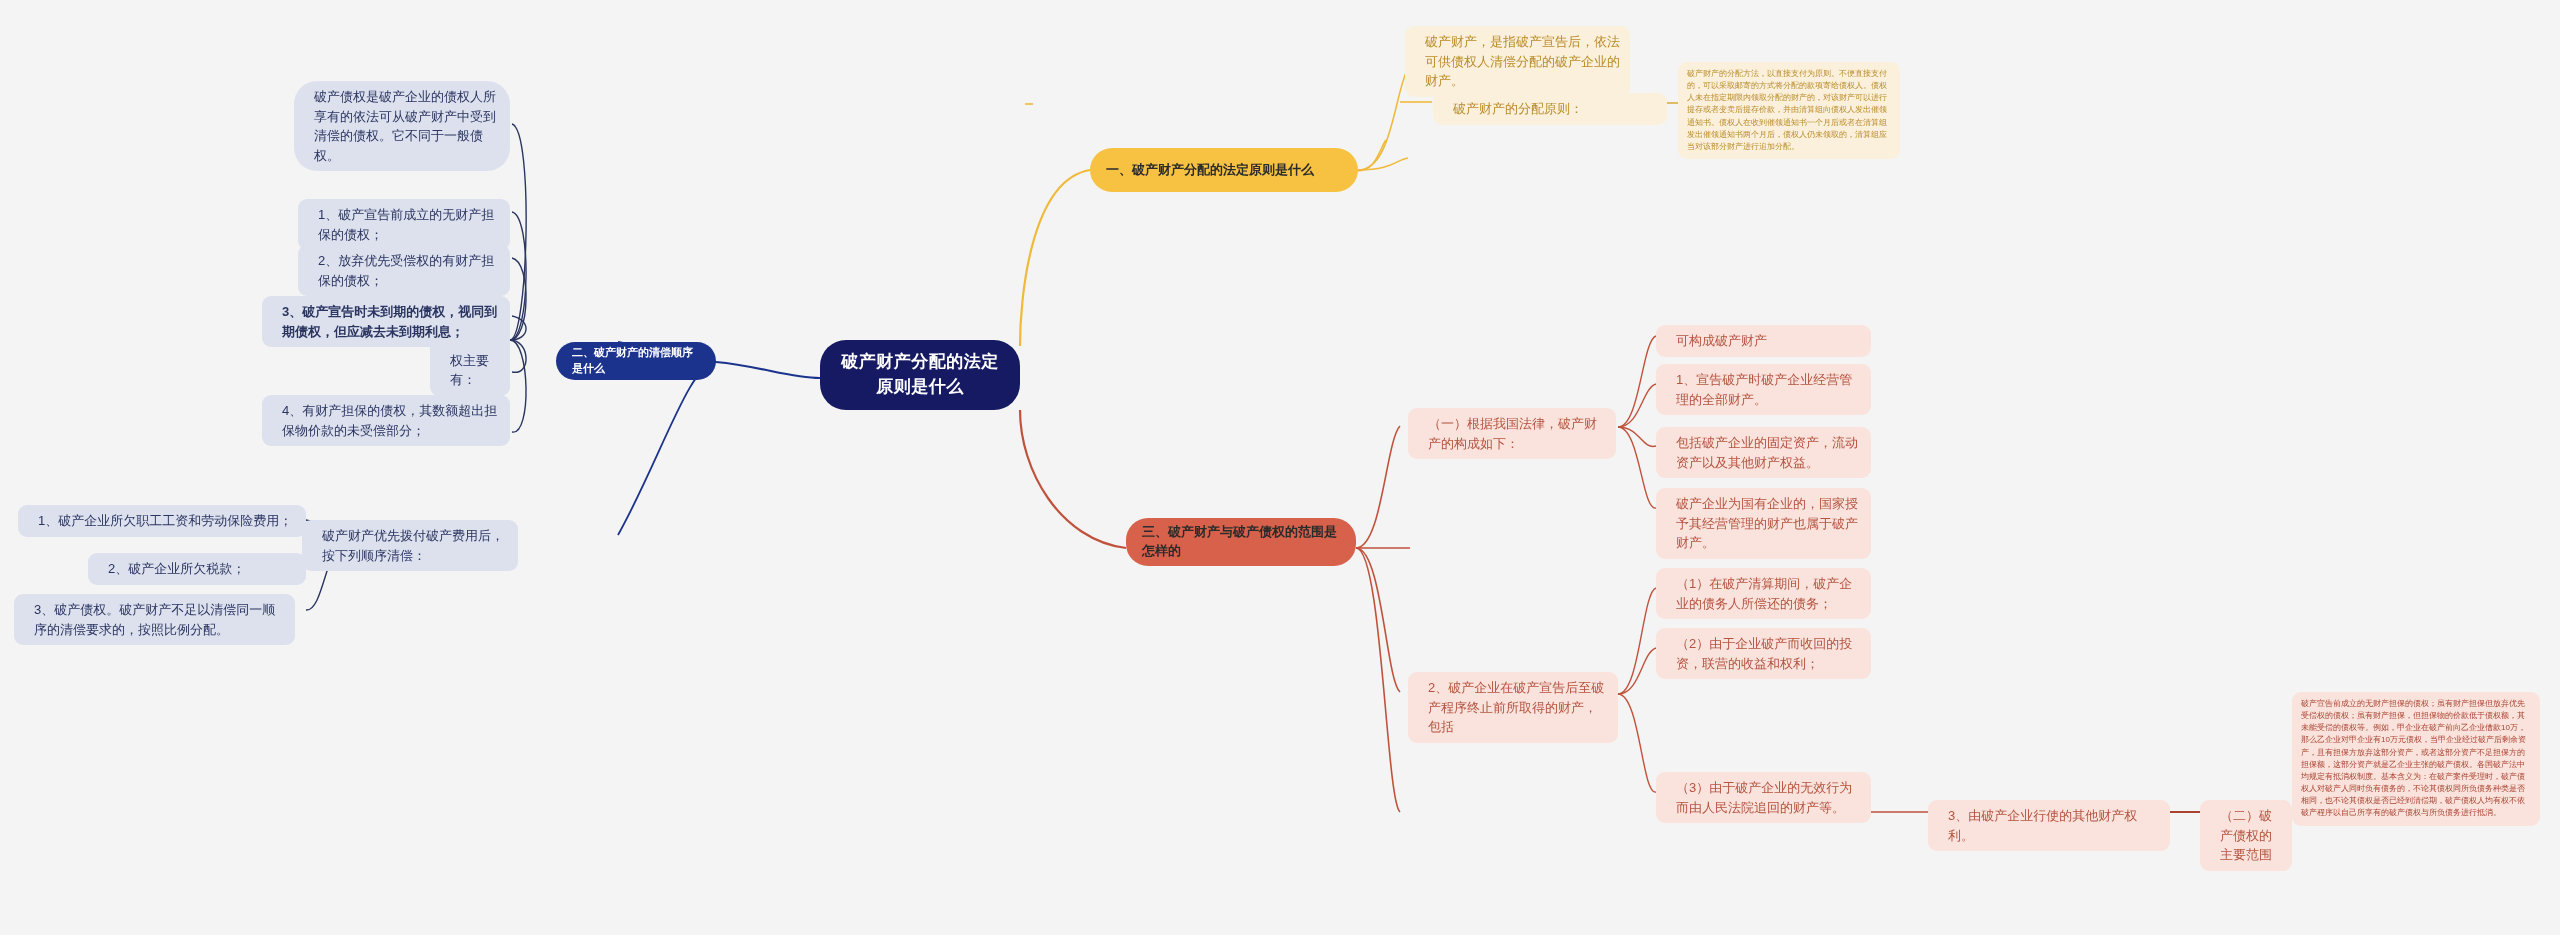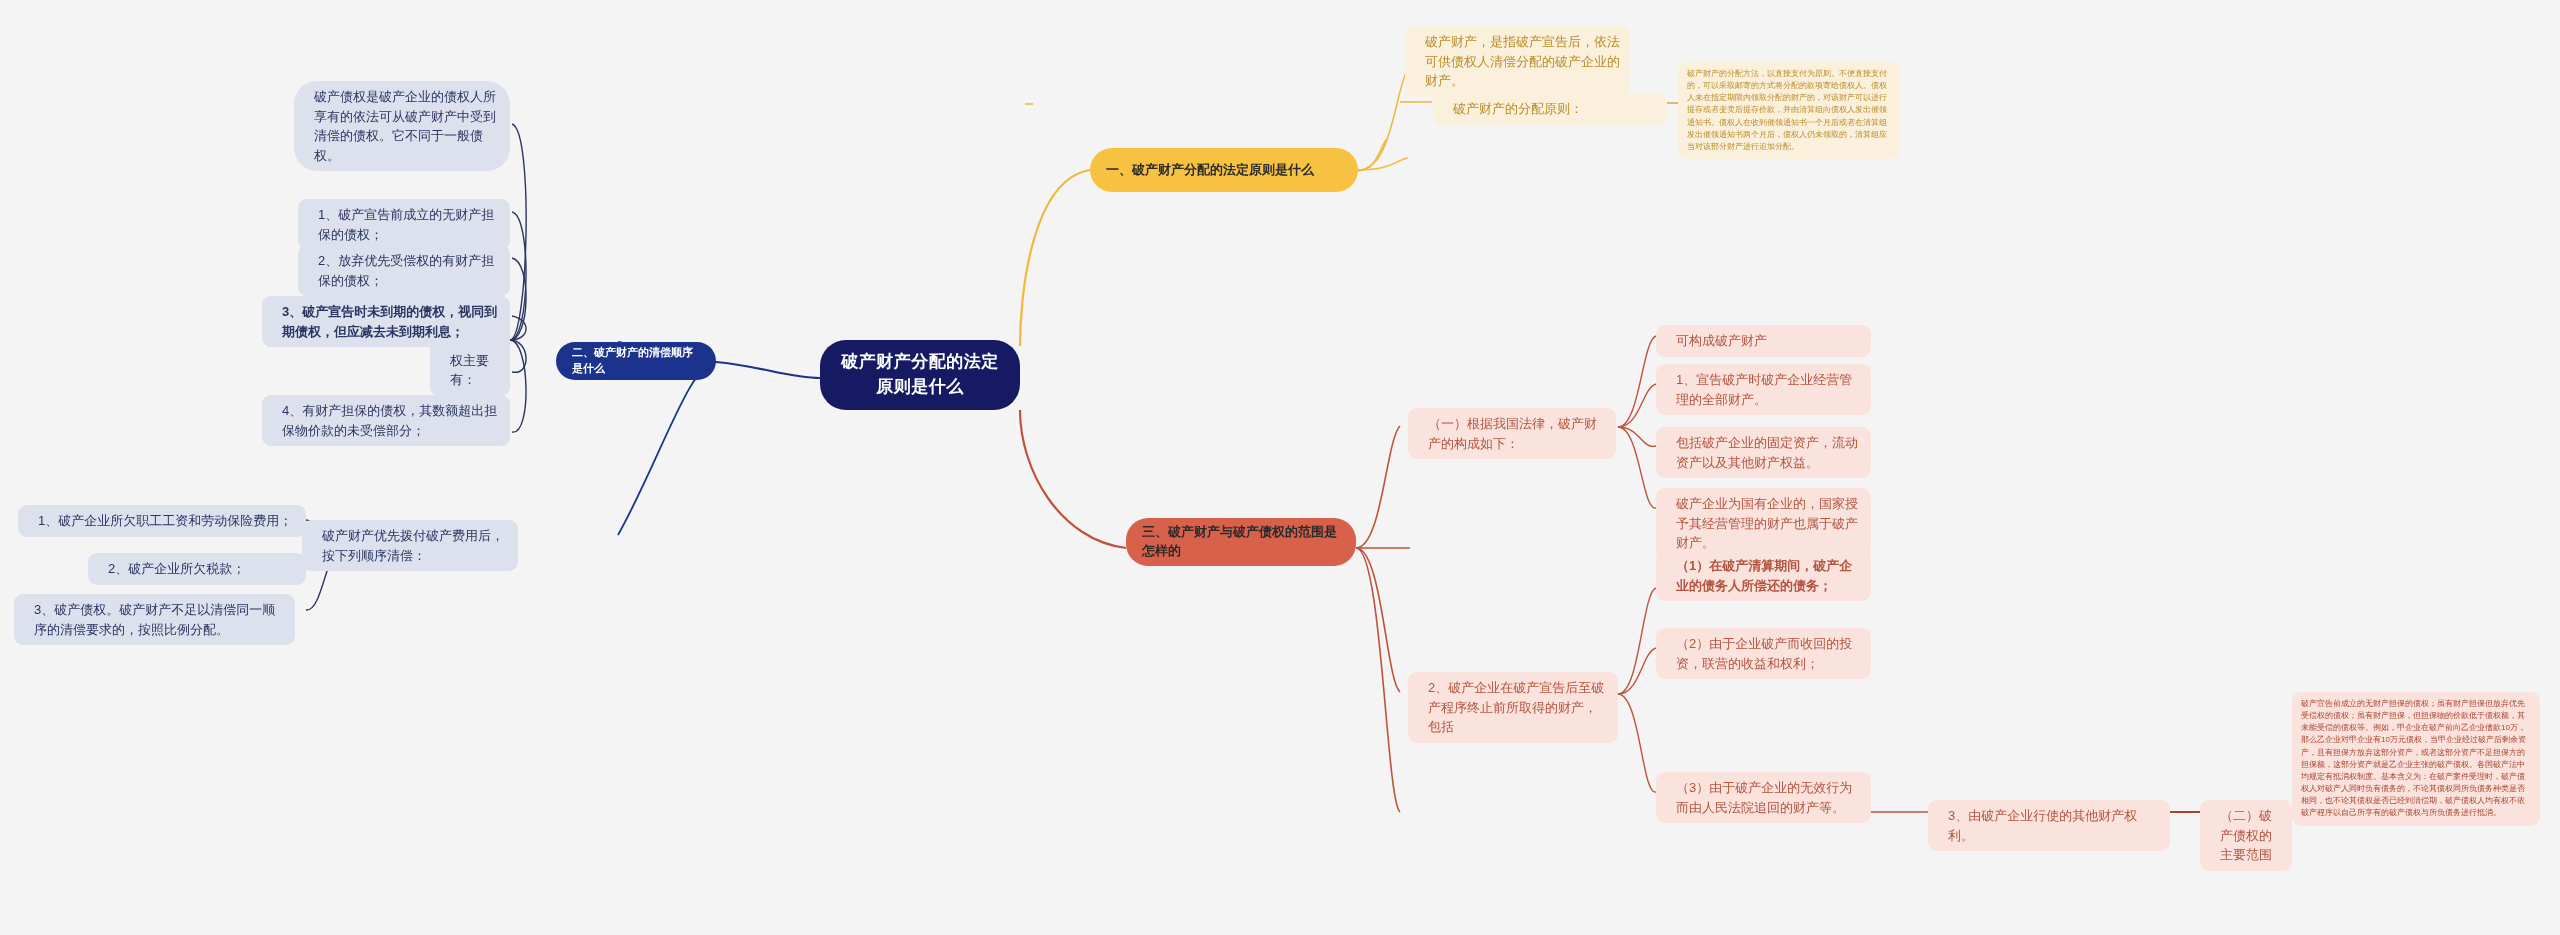--- a/index.html
+++ b/index.html
@@ -124,21 +124,21 @@
 
   <div class="node leaf t-red tiny" style="left:1408px;top:408px;width:208px;">（一）根据我国法律，破产财产的构成如下：</div>
 
   <div class="node leaf t-red tiny" style="left:1656px;top:325px;width:215px;">可构成破产财产</div>
   <div class="node leaf t-red tiny" style="left:1656px;top:364px;width:215px;">1、宣告破产时破产企业经营管理的全部财产。</div>
   <div class="node leaf t-red tiny" style="left:1656px;top:427px;width:215px;">包括破产企业的固定资产，流动资产以及其他财产权益。</div>
   <div class="node leaf t-red tiny" style="left:1656px;top:488px;width:215px;">破产企业为国有企业的，国家授予其经营管理的财产也属于破产财产。</div>
 
   <div class="node leaf t-red tiny" style="left:1408px;top:672px;width:210px;">2、破产企业在破产宣告后至破产程序终止前所取得的财产，包括</div>
 
-  <div class="node leaf t-red tiny" style="left:1656px;top:550px;width:215px;font-weight:bold;">（1）在破产清算期间，破产企业的债务人所偿还的债务；</div>
+  <div class="node leaf t-red tiny" style="left:1656px;top:568px;width:215px;">（1）在破产清算期间，破产企业的债务人所偿还的债务；</div>
   <div class="node leaf t-red tiny" style="left:1656px;top:628px;width:215px;">（2）由于企业破产而收回的投资，联营的收益和权利；</div>
   <div class="node leaf t-red tiny" style="left:1656px;top:772px;width:215px;">（3）由于破产企业的无效行为而由人民法院追回的财产等。</div>
 
   <div class="node leaf t-red tiny" style="left:1928px;top:800px;width:242px;">3、由破产企业行使的其他财产权利。</div>
 
   <div class="node leaf t-red tiny" style="left:2200px;top:800px;width:92px;">（二）破产债权的主要范围</div>
 
   <div class="node leaf t-red-strong mini" style="left:2292px;top:692px;width:248px;">破产宣告前成立的无财产担保的债权；虽有财产担保但放弃优先受偿权的债权；虽有财产担保，但担保物的价款低于债权额，其未能受偿的债权等。例如，甲企业在破产前向乙企业借款10万，那么乙企业对甲企业有10万元债权，当甲企业经过破产后剩余资产，且有担保方放弃这部分资产，或者这部分资产不足担保方的担保额，这部分资产就是乙企业主张的破产债权。各国破产法中均规定有抵消权制度。基本含义为：在破产案件受理时，破产债权人对破产人同时负有债务的，不论其债权同所负债务种类是否相同，也不论其债权是否已经到清偿期，破产债权人均有权不依破产程序以自己所享有的破产债权与所负债务进行抵消。</div>
 
 </div>

